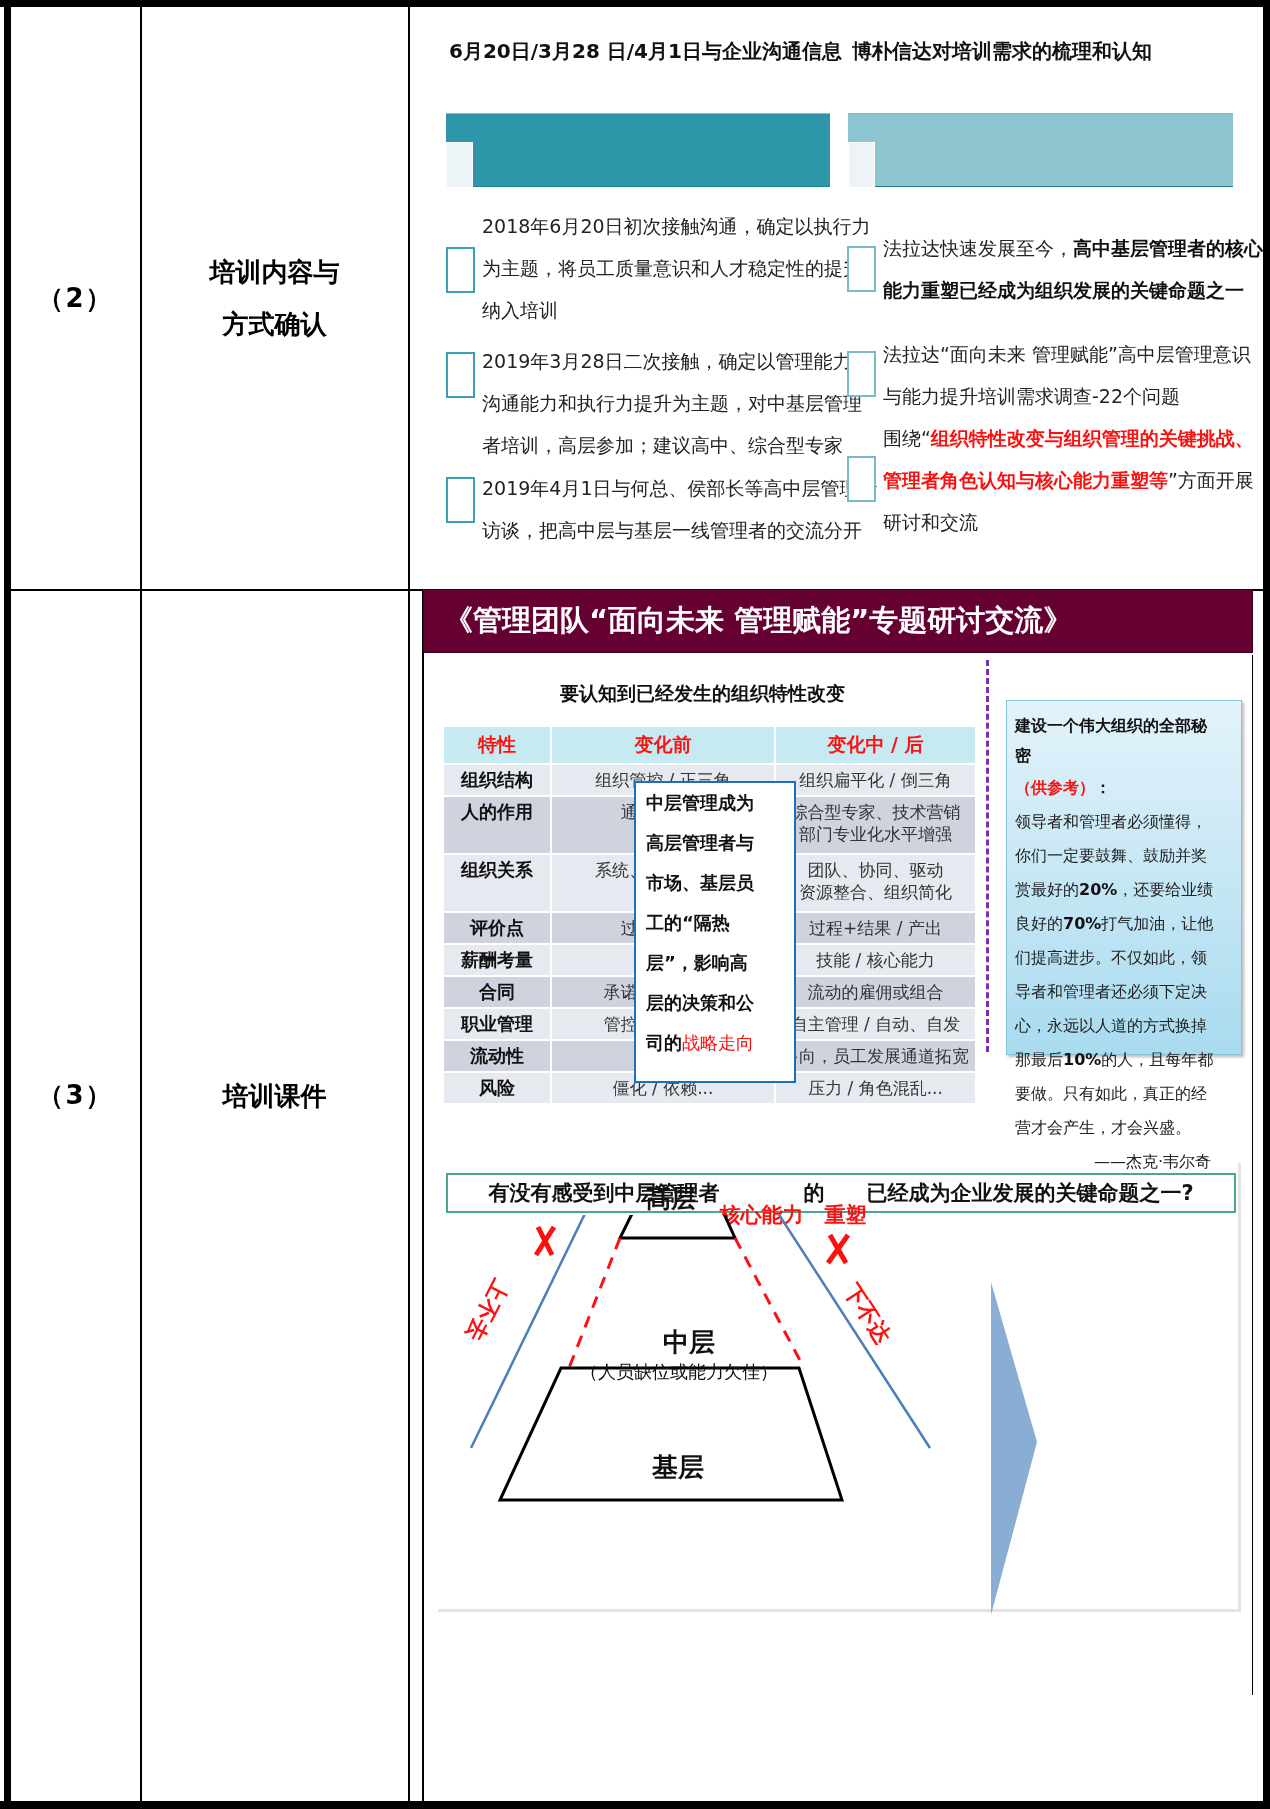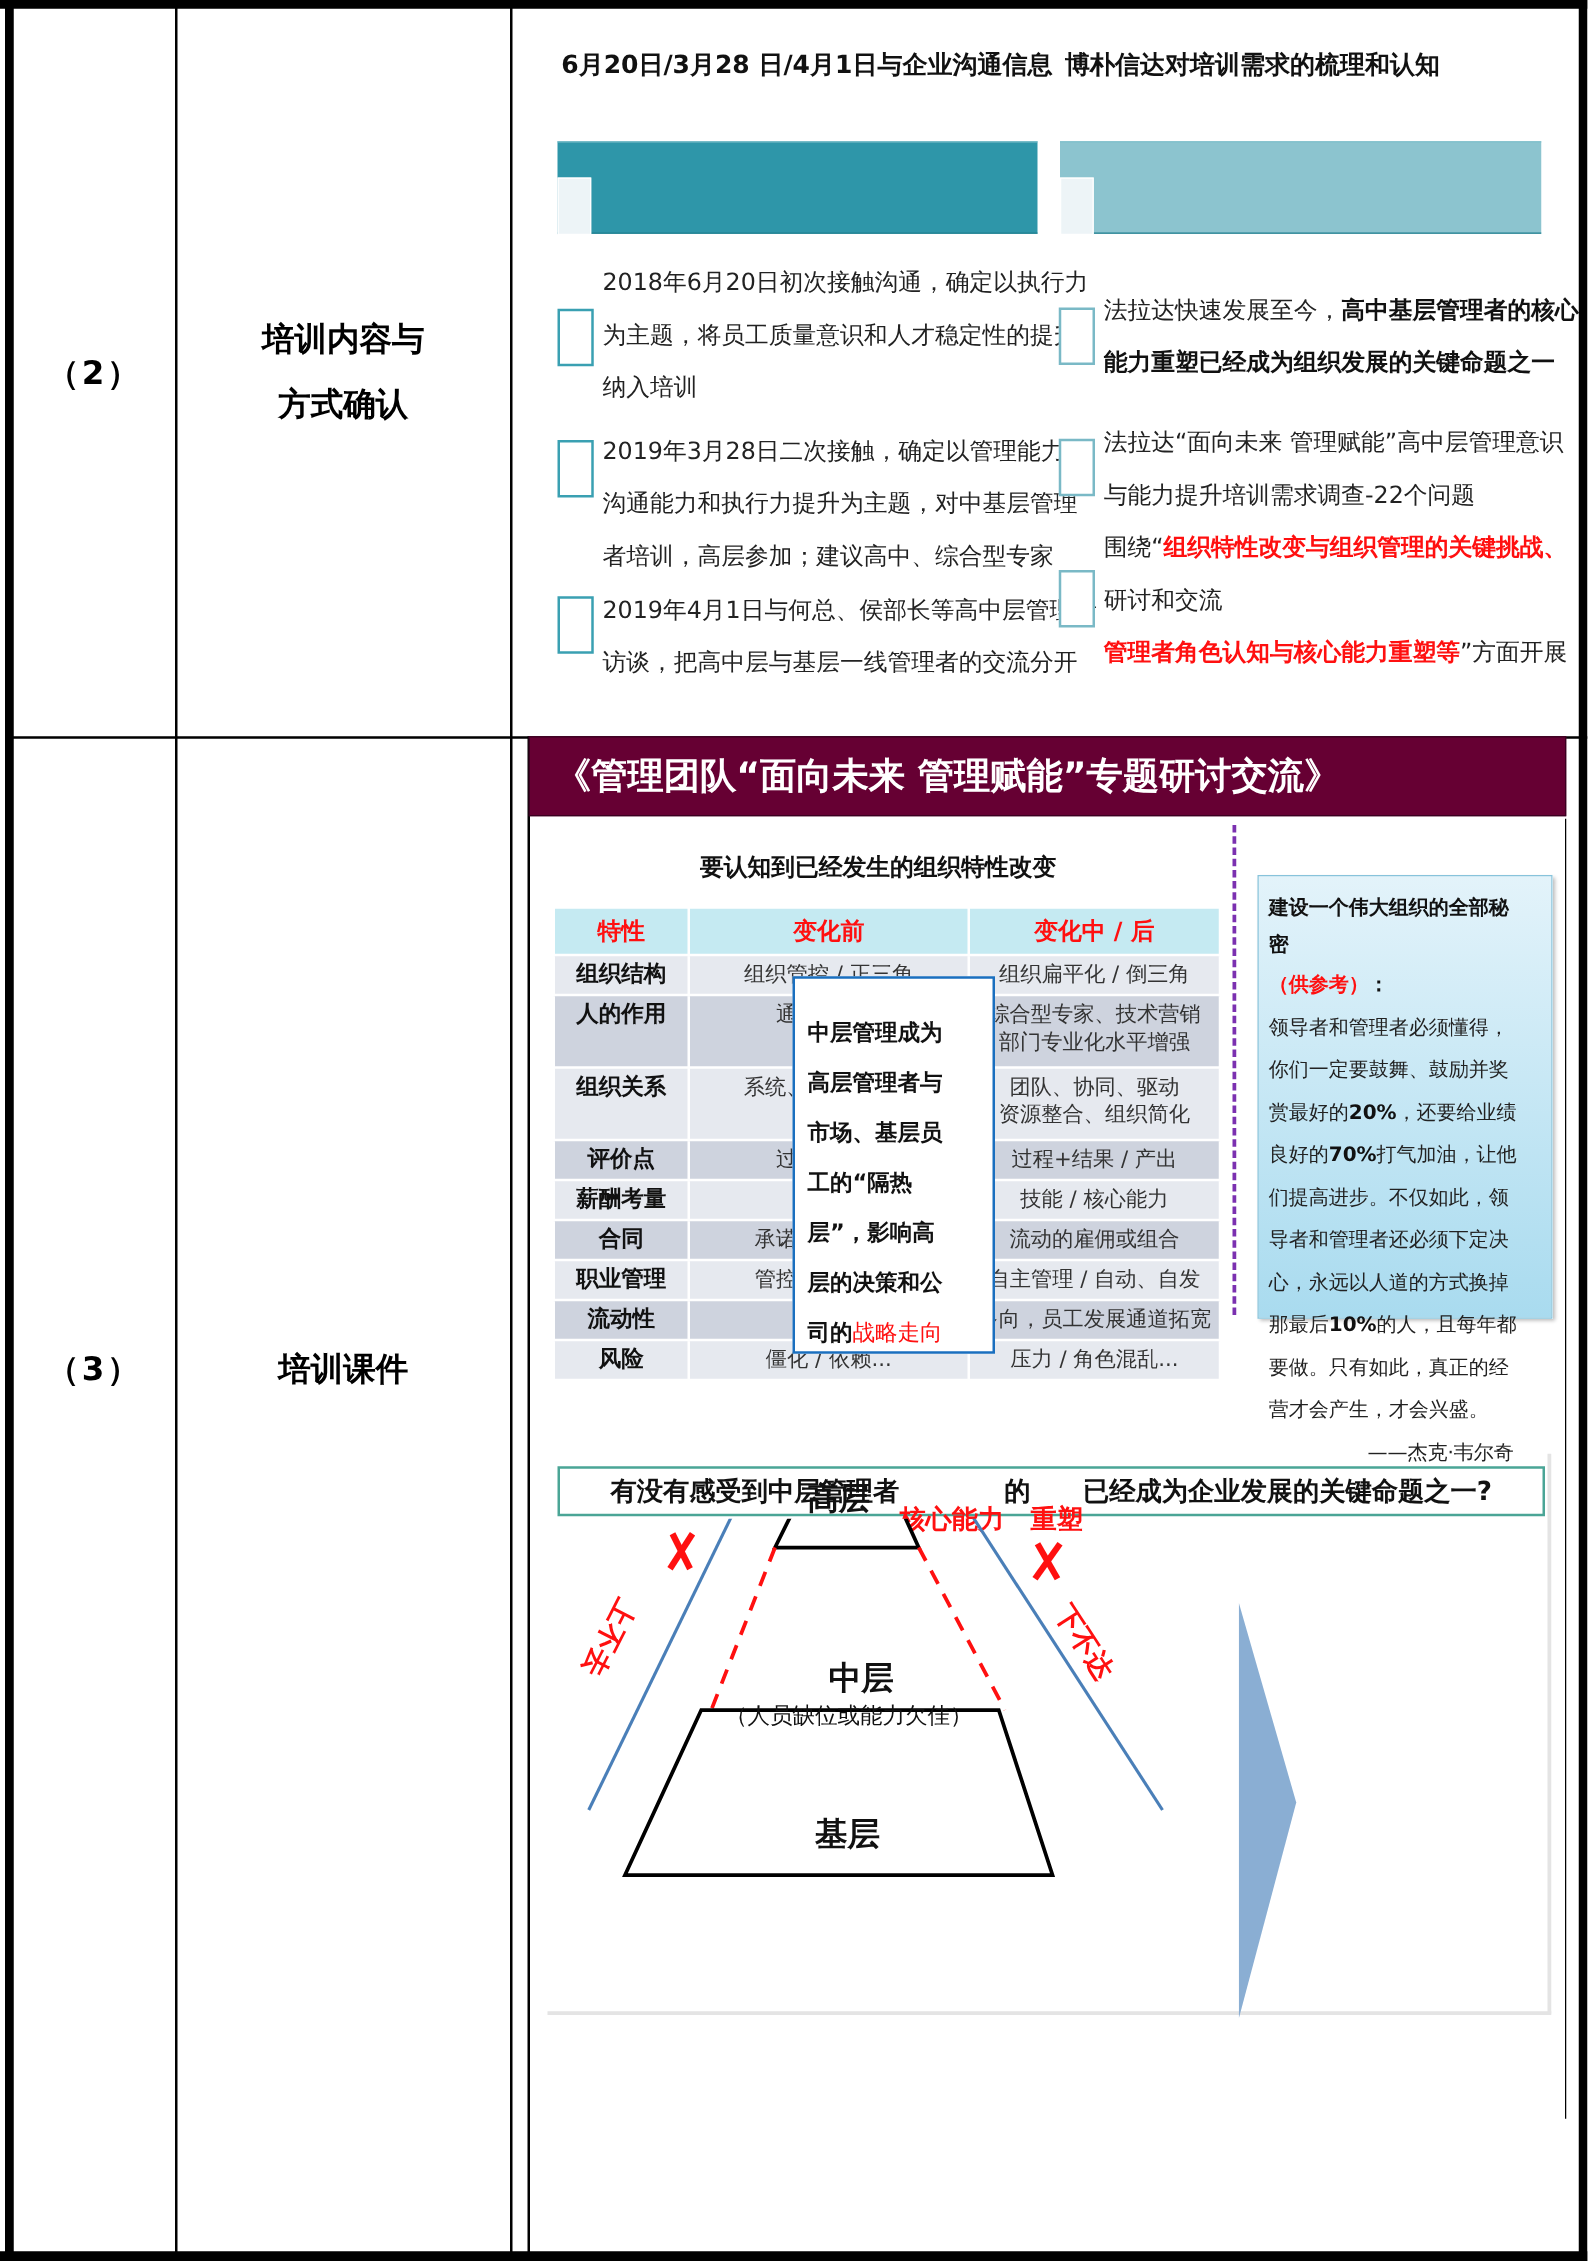--- a/index.html
+++ b/index.html
@@ -50,21 +50,21 @@
 
     .quote-box { position: absolute; left: 576px; top: 45px; width: 236px; height: 355px; background: linear-gradient(#e3f3fa, #a9dbef); border: 1.5px solid #87c3db; box-shadow: 2px 2px 3px #bbb; padding: 10px 24px 8px 8px; font-size: 16px; line-height: 34px; color: #222; }
     .quote-title { font-weight: bold; color: #111; line-height: 30px; }
     .quote-sign { text-align: right; padding-right: 6px; }
 
     .question { position: absolute; left: 16px; top: 518px; width: 790px; height: 40px; border: 2.5px solid #4aa596; background: #fff; font-size: 21px; font-weight: bold; color: #111; display: flex; align-items: center; justify-content: center; white-space: nowrap; }
     .right-edge { position: absolute; left: 808px; top: 508px; width: 3px; height: 448px; background: #e4e4e4; }
     .bottom-edge { position: absolute; left: 8px; top: 954px; width: 803px; height: 3px; background: #e4e4e4; }
 
     .diagram { position: absolute; left: 0; top: 560px; width: 820px; height: 400px; }
-    .callout { position: absolute; left: 634px; top: 781px; width: 162px; height: 302px; border: 2.5px solid #1a6fbf; background: #fff; padding: 24px 10px; font-size: 18px; font-weight: bold; line-height: 40px; color: #111; }
+    .callout { position: absolute; left: 634px; top: 781px; width: 162px; height: 302px; border: 2.5px solid #1a6fbf; background: #fff; padding: 0 10px; font-size: 18px; font-weight: bold; line-height: 40px; color: #111; }
     .callout .red { font-weight: normal; }
   </style>
 </head>
 <body>
 
 <div class="doc">
   <div class="frame-top"></div>
   <div class="frame-left"></div>
   <div class="frame-right"></div>
   <div class="frame-bottom"></div>
@@ -115,22 +115,22 @@
     <div class="b">能力重塑已经成为组织发展的关键命题之一</div>
   </div>
   <div class="checkbox light" style="left:847px;top:351px;"></div>
   <div class="item" style="left:883px;top:333px;">
     <div>法拉达“面向未来  管理赋能”高中层管理意识</div>
     <div>与能力提升培训需求调查-22个问题</div>
   </div>
   <div class="checkbox light" style="left:847px;top:456px;"></div>
   <div class="item" style="left:883px;top:417px;">
     <div><span>围绕“</span><span class="red">组织特性改变与组织管理的关键挑战、</span></div>
+    <div><span class="red">管理者角色认知与核心能力重塑等</span><span>”方面开展</span></div>
     <div>研讨和交流</div>
-    <div><span class="red">管理者角色认知与核心能力重塑等</span><span>”方面开展</span></div>
   </div>
 
   <div class="cell-label" style="left:11px;top:590px;width:129px;height:1011px;">
     <span class="num">（3）</span>
   </div>
   <div class="cell-label" style="left:141px;top:590px;width:267px;height:1011px;justify-content:center;">
     <span class="topic">培训课件</span>
   </div>
 
   <div class="slide-banner">《管理团队“面向未来  管理赋能”专题研讨交流》</div>

